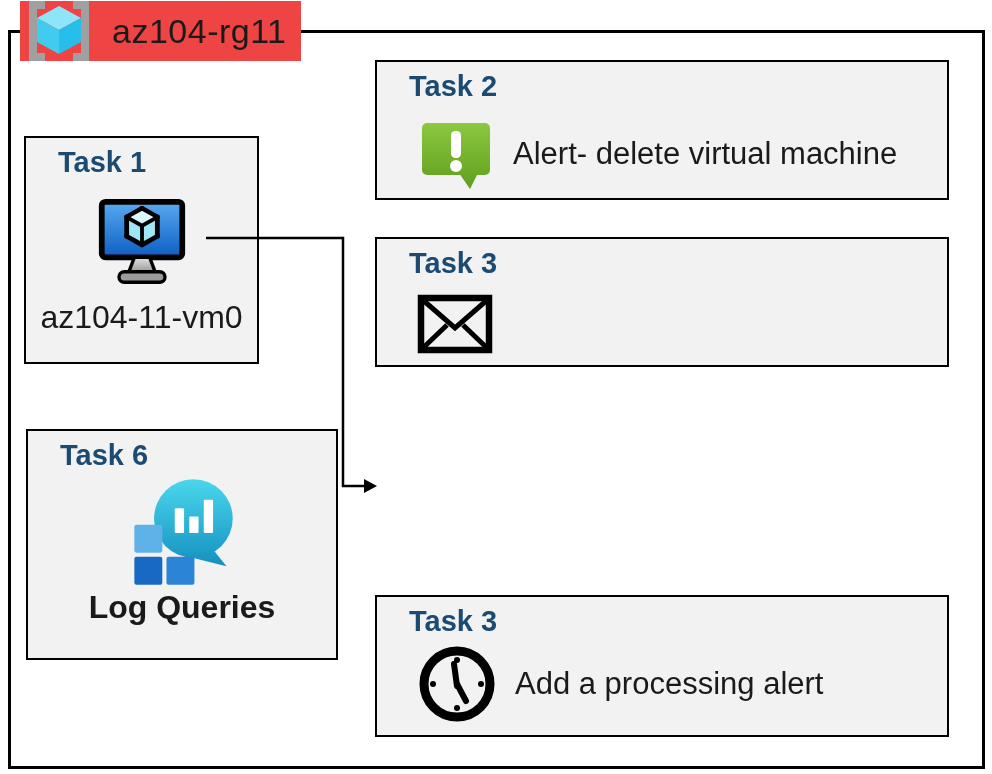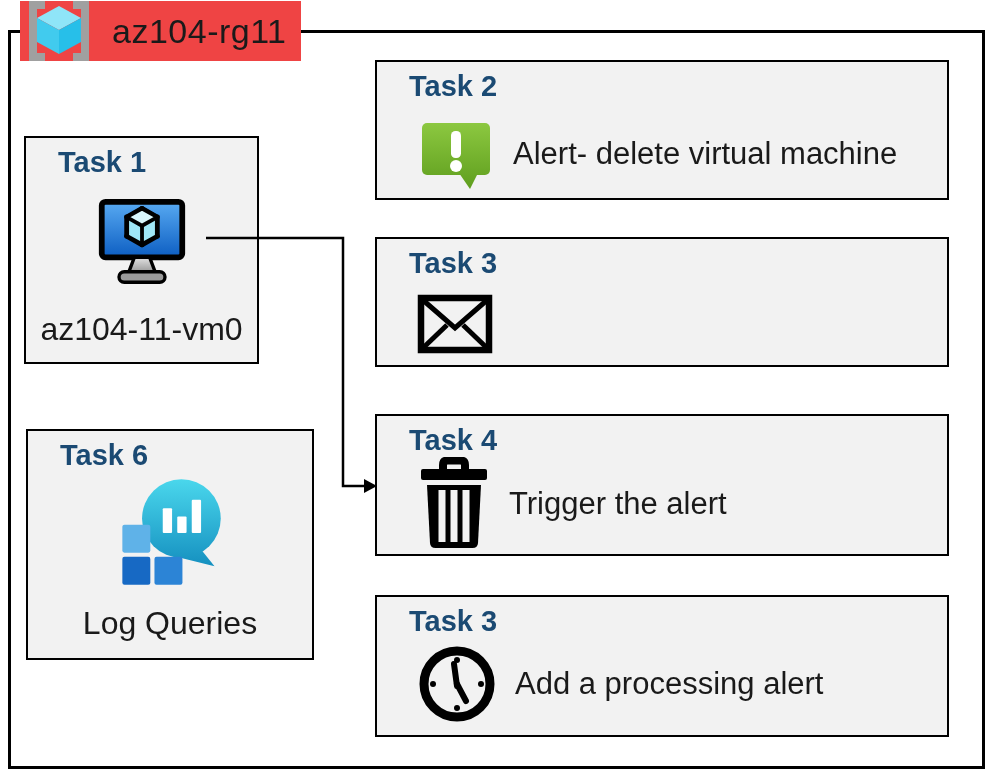--- a/index.html
+++ b/index.html
@@ -27,34 +27,34 @@
     position:absolute;background:var(--box-fill,#f2f2f2);
     border:2.5px solid var(--box-border,#000);
     box-sizing:border-box;
   }
   .task-title{
     position:absolute;top:8px;left:32px;
     font-size:29px;font-weight:700;color:var(--task-title,#1B4A73);
     white-space:nowrap;
   }
   .task1{left:24px;top:136px;width:235px;height:228px;}
-  .task6{left:26px;top:429px;width:288px;height:231px;}
+  .task6{left:26px;top:429px;width:312px;height:231px;}
   .task2{left:375px;top:60px;width:574px;height:140px;}
   .task3{left:375px;top:237px;width:574px;height:130px;}
   .task4{left:375px;top:414px;width:574px;height:142px;}
   .task5{left:375px;top:595px;width:574px;height:142px;}
   .center-icon{position:absolute;left:50%;transform:translateX(-50%);}
   .task1 .center-icon{top:58px;}
   .task6 .center-icon{top:44px;}
   .center-label{
     position:absolute;left:0;width:100%;text-align:center;
     font-size:32px;color:var(--label-text,#1a1a1a);white-space:nowrap;
   }
-  .task1 .center-label{bottom:14px;}
-  .task6 .center-label{bottom:16px;}
+  .task1 .center-label{bottom:26px;}
+  .task6 .center-label{bottom:32px;font-weight:bold;}
   .row{
     position:absolute;left:40px;right:14px;
     display:flex;align-items:center;gap:18px;
   }
   .task2 .row{top:52px;height:80px;}
   .task3 .row{top:52px;height:66px;}
   .task4 .row{top:40px;height:96px;}
   .task5 .row{top:46px;height:82px;}
   .row-label{
     font-size:31px;color:var(--label-text,#1a1a1a);white-space:nowrap;
@@ -171,36 +171,20 @@
         <svg width="76" height="60" viewBox="0 0 76 60">
           <rect x="4" y="4" width="68" height="52" fill="none" stroke="#000" stroke-width="6.5"></rect>
           <path d="M 7 7 L 38 34 L 69 7" fill="none" stroke="#000" stroke-width="5"></path>
           <path d="M 7 53 L 30 31" fill="none" stroke="#000" stroke-width="5"></path>
           <path d="M 69 53 L 46 31" fill="none" stroke="#000" stroke-width="5"></path>
         </svg>
       </span>
     </div>
   </div>
 
-  <div class="box task4">
-    <div class="task-title">Task 4</div>
-    <div class="row">
-      <span class="icon">
-        <svg width="74" height="94" viewBox="0 0 74 94">
-          <path d="M 26 13 V 8 Q 26 3.5 30.5 3.5 H 43.5 Q 48 3.5 48 8 V 13" fill="none" stroke="#000" stroke-width="8"></path>
-          <rect x="4" y="12" width="66" height="11" rx="2" fill="#000"></rect>
-          <path d="M 10 28 H 64 L 61 86 Q 60.7 91 55.5 91 H 18.5 Q 13.3 91 13 86 Z" fill="#000"></path>
-          <rect x="21.5" y="33" width="7" height="52" fill="#f2f2f2"></rect>
-          <rect x="33.5" y="33" width="7" height="52" fill="#f2f2f2"></rect>
-          <rect x="45.5" y="33" width="7" height="52" fill="#f2f2f2"></rect>
-        </svg>
-      </span>
-      <span class="row-label">Trigger the alert</span>
-    </div>
-  </div>
 
   <div class="box task5">
     <div class="task-title">Task 3</div>
     <div class="row">
       <span class="icon">
         <svg width="80" height="80" viewBox="0 0 80 80">
           <circle cx="40" cy="40" r="33" fill="none" stroke="#000" stroke-width="9"></circle>
           <circle cx="40" cy="16" r="3" fill="#000"></circle>
           <circle cx="64" cy="40" r="3" fill="#000"></circle>
           <circle cx="40" cy="64" r="3" fill="#000"></circle>

